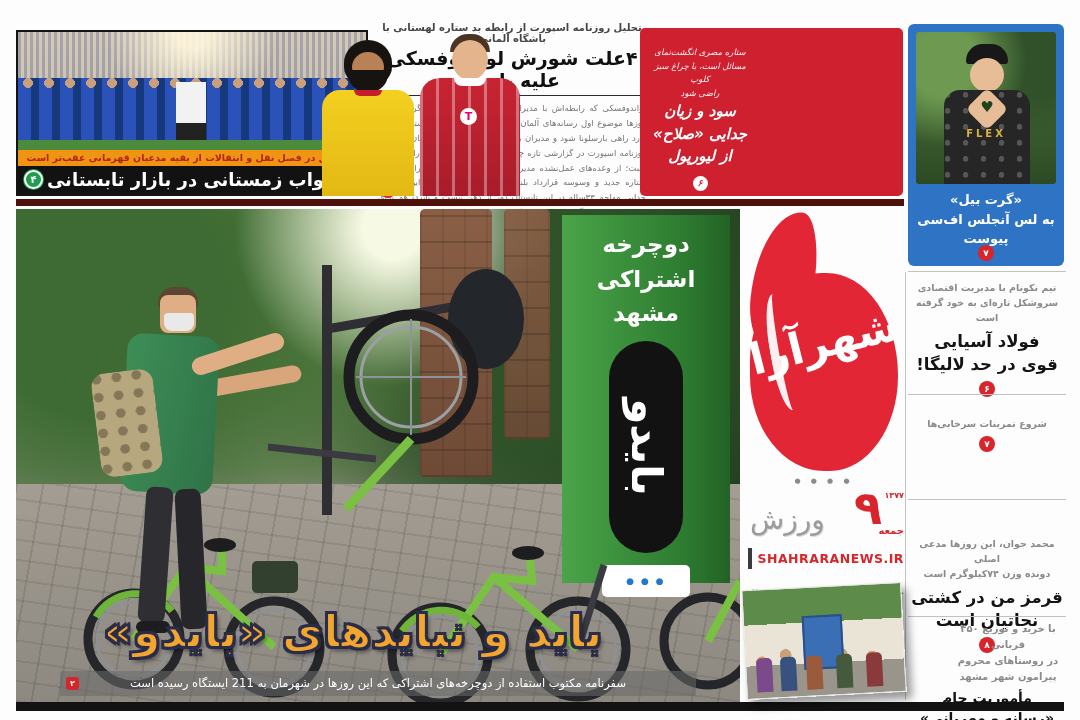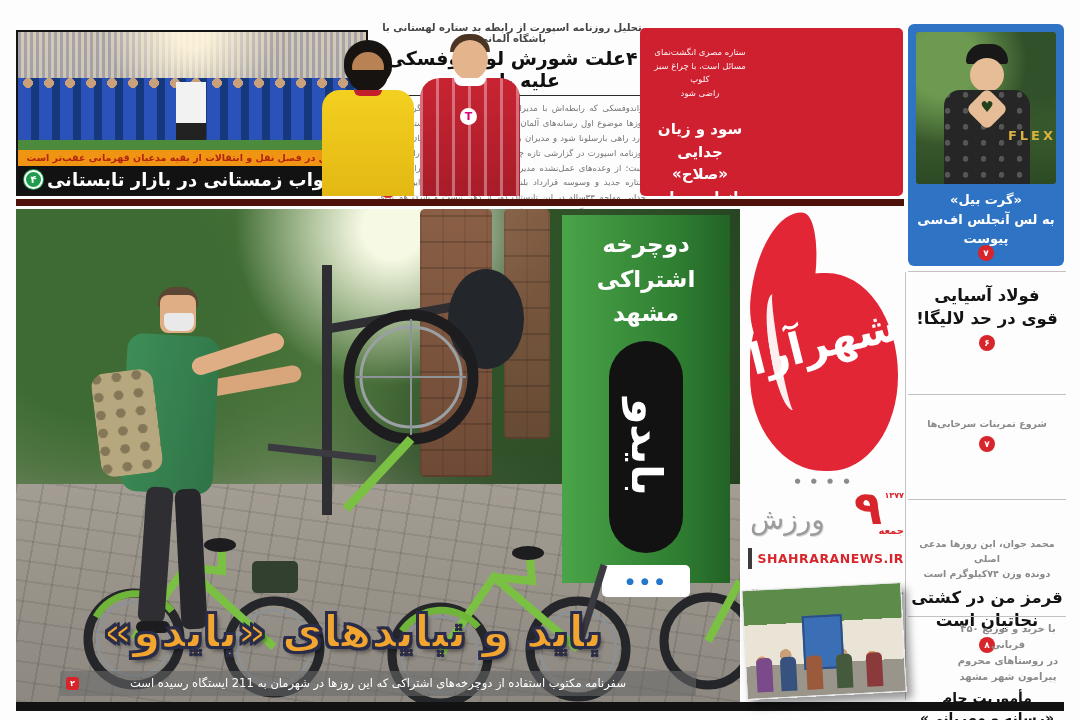--- a/index.html
+++ b/index.html
@@ -56,23 +56,23 @@
   .lewa-kicker { font-size:10px; color:#454545; font-weight:bold; }
   .lewa-headline { font-size:19px; font-weight:bold; color:#101010; margin-top:3px;
     padding-bottom:4px; border-bottom:1.5px solid #2b2b2b; }
   .lewa-body { margin-top:5px; font-size:8.5px; color:#767676; text-align:justify;
     line-height:1.75; max-height:108px; overflow:hidden; }
   .lewa-badge { position:absolute; left:2px; bottom:0; }
 
   
   .red-box { position:absolute; left:640px; top:28px; width:263px; height:168px;
     background:#cf2030; border-radius:5px; }
-  .salah-text { position:absolute; left:8px; top:18px; width:104px; text-align:center; color:#fff; }
+  .salah-text { position:absolute; left:8px; top:18px; width:104px; text-align:center; color:#fff;font-style:italic; }
   .salah-kicker { font-size:8.5px; line-height:1.6; opacity:.95; }
-  .salah-headline { margin-top:18px; font-size:15px; font-weight:bold; line-height:1.5; }
+  .salah-headline { margin-top:0; font-size:15px; font-weight:bold; line-height:1.5; }
   .salah-badge { margin-top:8px; }
   .fig { position:absolute; bottom:0; }
   .head { position:absolute; border-radius:50%; }
   .lewa-fig { left:412px; width:115px; height:162px; z-index:2; }
   .lewa-hair { left:38px; top:0; width:40px; height:18px; background:#4a3423;
     border-radius:18px 18px 0 0; position:absolute; }
   .lewa-face { left:40px; top:6px; width:36px; height:40px; background:#e4b48c; }
   .lewa-shirt { position:absolute; left:8px; top:44px; width:100px; height:118px;
     background:
       repeating-linear-gradient(90deg, rgba(255,255,255,.35) 0 3px, transparent 3px 16px),
@@ -102,22 +102,22 @@
       radial-gradient(circle at 20% 20%, #6d9a50 0 20%, transparent 50%),
       radial-gradient(circle at 85% 15%, #31512a 0 25%, transparent 55%),
       linear-gradient(#55793f, #2c4a24); }
   .bale-cap { position:absolute; left:50px; top:12px; width:42px; height:20px;
     background:#181818; border-radius:20px 20px 4px 4px; }
   .bale-face { left:54px; top:26px; width:34px; height:34px; background:#e6bd96; }
   .bale-shirt { position:absolute; left:28px; top:58px; width:86px; height:94px;
     background:
       radial-gradient(circle 3px at 20% 30%, #555 90%, transparent) 0 0/18px 16px,
       #262626; border-radius:16px 16px 0 0; }
-  .bale-flex { position:absolute; left:0; right:0; top:96px; text-align:right;
-    color:#d8b23f; font-weight:bold; font-size:13px; letter-spacing:3px;
+  .bale-flex { position:absolute; left:0; right:0; top:96px; text-align:center;
+    color:#d8b23f; font-weight:bold; font-size:10px; letter-spacing:3px;
     font-family:"DejaVu Sans", sans-serif; }
   .bale-hands { position:absolute; left:56px; top:62px; width:30px; height:30px;
     background:#e6bd96; transform:rotate(45deg); border-radius:6px; }
   .bale-heart { position:absolute; left:62px; top:66px; width:18px; height:18px;
     color:#23411d; font-size:15px; line-height:18px; text-align:center; transform:none; }
   .bale-caption { position:absolute; left:4px; right:4px; top:166px; text-align:center;
     color:#fff; font-weight:bold; font-size:13px; line-height:1.5; }
   .bale-badge { position:absolute; left:50%; bottom:5px; transform:translateX(-50%); }
 
   
@@ -402,20 +402,22 @@
       <div class="qr"></div>
       <div class="site-url">SHAHRARANEWS.IR</div>
     </div>
     <div class="dateline">جمعه ۳ تیر ۱۴۰۱ | ۲۴ ژوئن ۲۰۲۲</div>
   </div>
 
   <div class="vrule"></div>
 
   <div class="rc-divider" style="top:271px;"></div>
   <div class="rc-item" style="top:280px;">
+    <div class="rc-kicker preline">تیم نکونام با مدیریت اقتصادی
+سروشکل تازه‌ای به خود گرفته است</div>
     <div class="rc-headline preline">فولاد آسیایی
 قوی در حد لالیگا!</div>
     <span class="badge-red rc-badge">۶</span>
   </div>
 
   <div class="rc-divider" style="top:394px;"></div>
   <div class="rc-item" style="top:416px;">
     <div class="rc-kicker preline">شروع تمرینات سرخابی‌ها</div>
     <span class="badge-red rc-badge">۷</span>
   </div>

